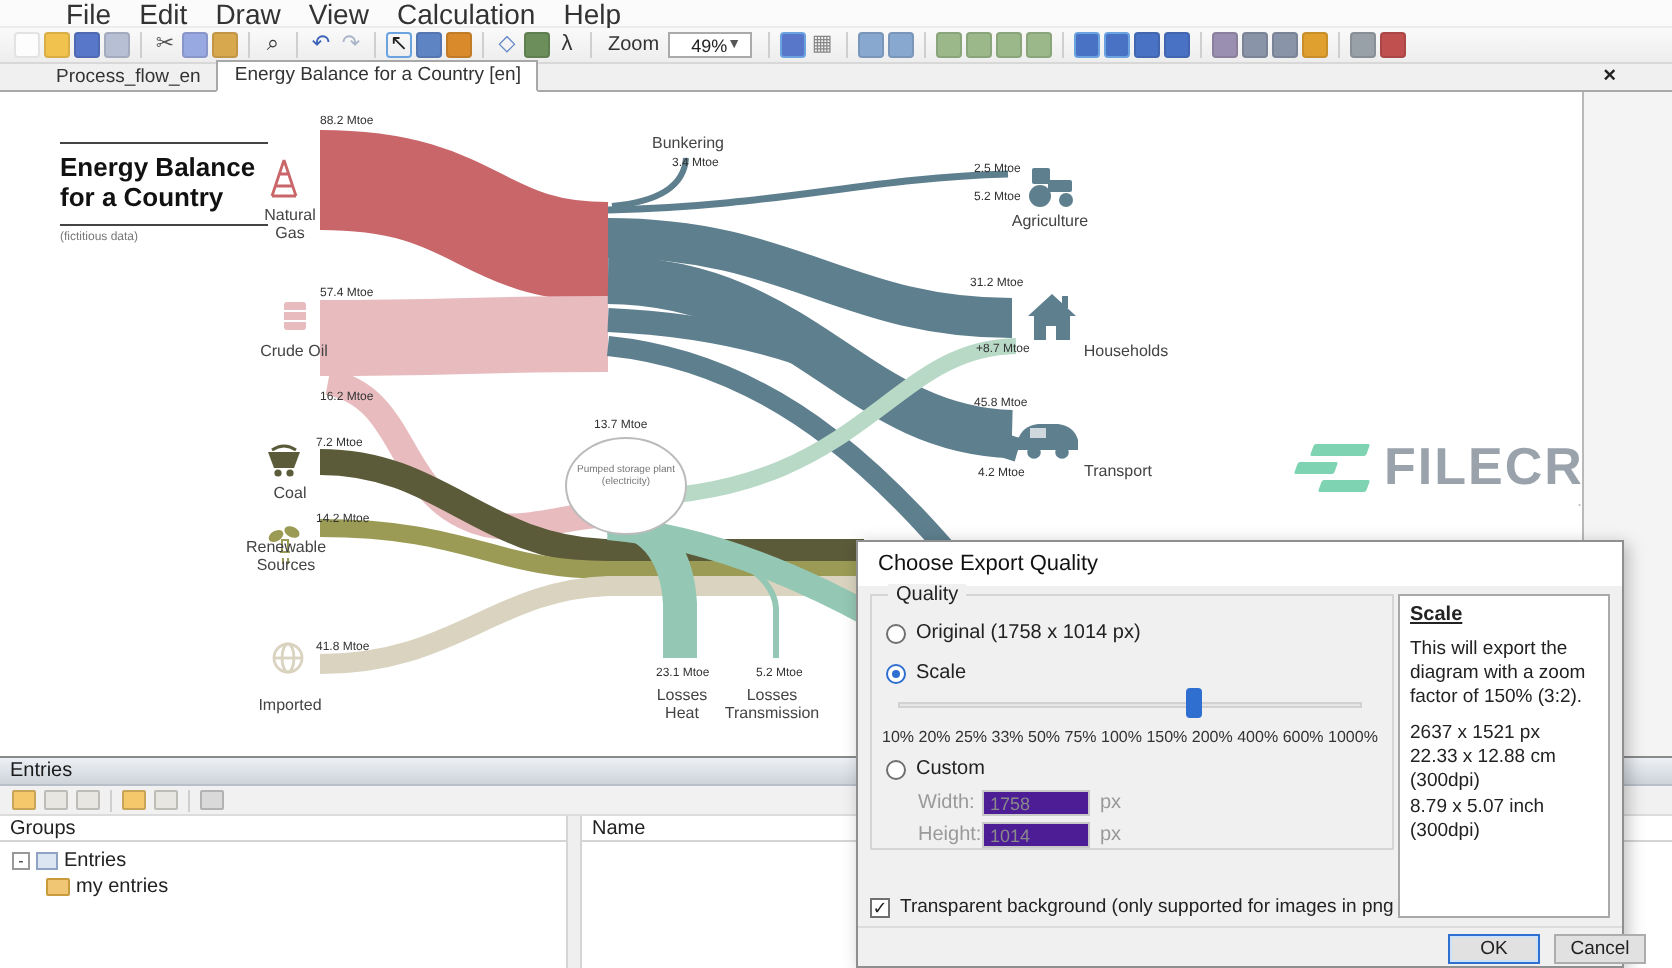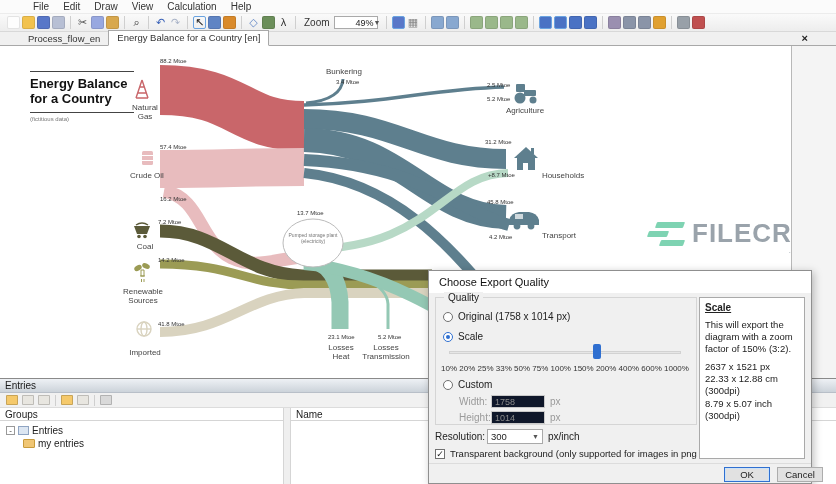--- a/index.html
+++ b/index.html
@@ -2,35 +2,35 @@
 <html style="--ng: #c9666a; --crude: #e8bcbe; --coal: #5b5a39; --renewable: #9b9b55; --imported: #d9d3bf; --slate: #5e7f8e; --teal: #94c8b4; --lightgreen: #b7d9c6; --wmgreen: #7ed3b2; --accent: #2f6fd0;"><head>
 <meta charset="utf-8">
 <style>
   html,body{margin:0;padding:0;background:#dcdcdc;}
   .app{position:relative;width:836px;height:484px;background:#fff;overflow:hidden;
        font-family:"Liberation Sans","DejaVu Sans",sans-serif;color:#222;
        -webkit-font-smoothing:antialiased;}
   
   .menubar{position:absolute;left:0;top:0;width:836px;height:14px;background:#fbfbfb;
            border-bottom:1px solid #ececec;display:flex;align-items:center;padding-left:26px;box-sizing:border-box;}
-  .menu-item{font-size:10px;padding:0 7px;color:#333;cursor:default;}
+  .menu-item{font-size:14px;padding:0 7px;color:#333;cursor:default;}
   
   .toolbar{position:absolute;left:0;top:14px;width:836px;height:18px;
            background:linear-gradient(#fafafa,#ededed);border-bottom:1px solid #d8d8d8;
            display:flex;align-items:center;padding-left:6px;box-sizing:border-box;}
   .tb-icon{width:13px;height:13px;border-radius:2px;margin:0 1px;flex:0 0 auto;
            border:1px solid rgba(0,0,0,0.10);box-sizing:border-box;
            display:inline-flex;align-items:center;justify-content:center;}
   .tb-icon.has-glyph{border-color:transparent;background:transparent!important;font-size:11px;line-height:11px;}
   .tb-icon.selected{border:1px solid #6aa3e0;background:#d9e9f9;}
   .toolbar .sep{width:1px;height:13px;background:#cfcfcf;margin:0 4px;flex:0 0 auto;}
   .zoom-wrap{display:flex;align-items:center;margin:10px 4px;}
   .zoom-label{font-size:10px;color:#333;margin-right:4px;}
   .zoom-box{width:42px;height:13px;background:#fff;border:1px solid #aaa;font-size:9px;
-            display:flex;align-items:center;padding:0 21px;box-sizing:border-box;}
+            display:flex;align-items:center;padding:0 11px;box-sizing:border-box;}
   .zoom-box .arr{font-size:7px;color:#555;}
   
   .tabbar{position:absolute;left:0;top:32px;width:836px;height:14px;background:#f0f0f0;
           border-bottom:1px solid #a8a8a8;display:flex;align-items:flex-end;padding-left:20px;box-sizing:border-box;}
   .tab{font-size:9.5px;padding:1px 8px 2px 8px;color:#333;position:relative;top:1px;}
   .tab.active{background:#fff;border:1px solid #a8a8a8;border-bottom:1px solid #fff;}
   .tab-close{position:absolute;right:28px;top:0px;font-size:11px;font-weight:bold;color:#222;cursor:default;}
   
   .canvas{position:absolute;left:0;top:46px;width:792px;height:332px;background:#fff;
           border-right:1px solid #b8b8b8;box-sizing:border-box;overflow:hidden;}
@@ -85,21 +85,21 @@
   .groupbox .legend{position:absolute;left:8px;top:-6px;background:#f0f0f0;padding:0 4px;font-size:10px;color:#222;}
   .radio-row{position:absolute;display:flex;align-items:center;font-size:10px;color:#222;}
   .radio{width:10px;height:10px;border-radius:50%;border:1px solid #707070;background:#fff;margin-right:5px;box-sizing:border-box;position:relative;}
   .radio.checked{border-color:#2f6fd0;}
   .radio.checked::after{content:"";position:absolute;left:2px;top:2px;width:4px;height:4px;border-radius:50%;background:#2f6fd0;}
   .track{position:absolute;left:20px;top:58px;width:232px;height:3px;background:#e6e6e6;border:1px solid #d2d2d2;box-sizing:border-box;}
   .thumb{position:absolute;left:164px;top:51px;width:8px;height:15px;background:#2f6fd0;border-radius:2px;}
   .ticks{position:absolute;left:12px;top:71px;width:248px;display:flex;justify-content:space-between;font-size:8px;color:#333;}
   .field-row{position:absolute;display:flex;align-items:center;font-size:10px;color:#9a9a9a;}
   .field-row .lbl{width:32px;}
-  .tbox{width:54px;height:13px;border:1px solid #c9c9c9;background:#0f172a;font-size:9px;color:#8a8a8a;
+  .tbox{width:54px;height:13px;border:1px solid #c9c9c9;background:#4c1d95;font-size:9px;color:#8a8a8a;
         padding:0 3px;box-sizing:border-box;font-family:"Liberation Sans",sans-serif;}
   .unit{margin-left:5px;}
   .combo{width:56px;height:15px;border:1px solid #a9a9a9;background:#fff;font-size:9.5px;color:#222;
          display:flex;align-items:center;justify-content:space-between;padding:0 3px;box-sizing:border-box;}
   .combo .arr{font-size:7px;color:#555;}
   .check-row{position:absolute;left:6px;top:155px;display:flex;align-items:center;font-size:9.5px;color:#222;}
   .checkbox{width:10px;height:10px;border:1px solid #707070;background:#fff;margin-right:5px;font-size:9px;
             line-height:9px;text-align:center;color:#222;box-sizing:border-box;}
   .info-panel{position:absolute;left:270px;top:4px;width:106px;height:162px;background:#fff;border:1px solid #a9a9a9;
               box-sizing:border-box;padding:4px 5px;font-size:9.5px;color:#222;overflow:hidden;}
@@ -336,21 +336,21 @@
     <div class="subtitle">(fictitious data)</div>
 
     <div class="cv-val" style="left:160px;top:12px;">88.2 Mtoe</div>
     <div class="cv-label" style="left:125px;top:57px;width:40px;">Natural Gas</div>
     <div class="cv-val" style="left:160px;top:98px;">57.4 Mtoe</div>
     <div class="cv-label" style="left:130px;top:125px;width:34px;">Crude Oil</div>
     <div class="cv-val" style="left:160px;top:150px;">16.2 Mtoe</div>
     <div class="cv-val" style="left:158px;top:173px;">7.2 Mtoe</div>
     <div class="cv-label" style="left:128px;top:196px;width:34px;">Coal</div>
     <div class="cv-val" style="left:158px;top:211px;">14.2 Mtoe</div>
-    <div class="cv-label" style="left:114px;top:241px;width:58px;">Renewable Sources</div>
+    <div class="cv-label" style="left:114px;top:223px;width:58px;">Renewable Sources</div>
     <div class="cv-val" style="left:158px;top:275px;">41.8 Mtoe</div>
     <div class="cv-label" style="left:120px;top:302px;width:50px;">Imported</div>
     <div class="cv-label" style="left:320px;top:21px;width:48px;">Bunkering</div>
     <div class="cv-val" style="left:336px;top:33px;">3.4 Mtoe</div>
     <div class="cv-val" style="left:487px;top:36px;">2.5 Mtoe</div>
     <div class="cv-val" style="left:487px;top:50px;">5.2 Mtoe</div>
     <div class="cv-label" style="left:498px;top:60px;width:54px;">Agriculture</div>
     <div class="cv-val" style="left:485px;top:93px;">31.2 Mtoe</div>
     <div class="cv-val" style="left:488px;top:126px;">+8.7 Mtoe</div>
     <div class="cv-label" style="left:536px;top:125px;width:54px;">Households</div>
@@ -450,28 +450,20 @@
       <div class="field-row" style="left:30px;top:102px;">
         <span class="lbl">Width:</span>
         <input class="tbox" disabled="" value="1758" style="">
         <span class="unit">px</span>
       </div>
       <div class="field-row" style="left:30px;top:118px;">
         <span class="lbl">Height:</span>
         <input class="tbox" disabled="" value="1014" style="">
         <span class="unit">px</span>
       </div>
-      <div class="field-row" style="left:6px;top:136px;color:#222;">
-        <span style="width:52px;">Resolution:</span>
-        <span class="combo">
-          <span>300</span>
-          <span class="arr">▼</span>
-        </span>
-        <span class="unit">px/inch</span>
-      </div>
       <div class="check-row">
         <span class="checkbox">✓</span>
         <span>Transparent background (only supported for images in png and emf format)</span>
       </div>
       <div class="info-panel">
         <div class="hd">Scale</div>
         <p>This will export the diagram with a zoom factor of 150% (3:2).</p>
         <div class="sizes">
           <div>2637 x 1521 px</div>
           <div>22.33 x 12.88 cm (300dpi)</div>

